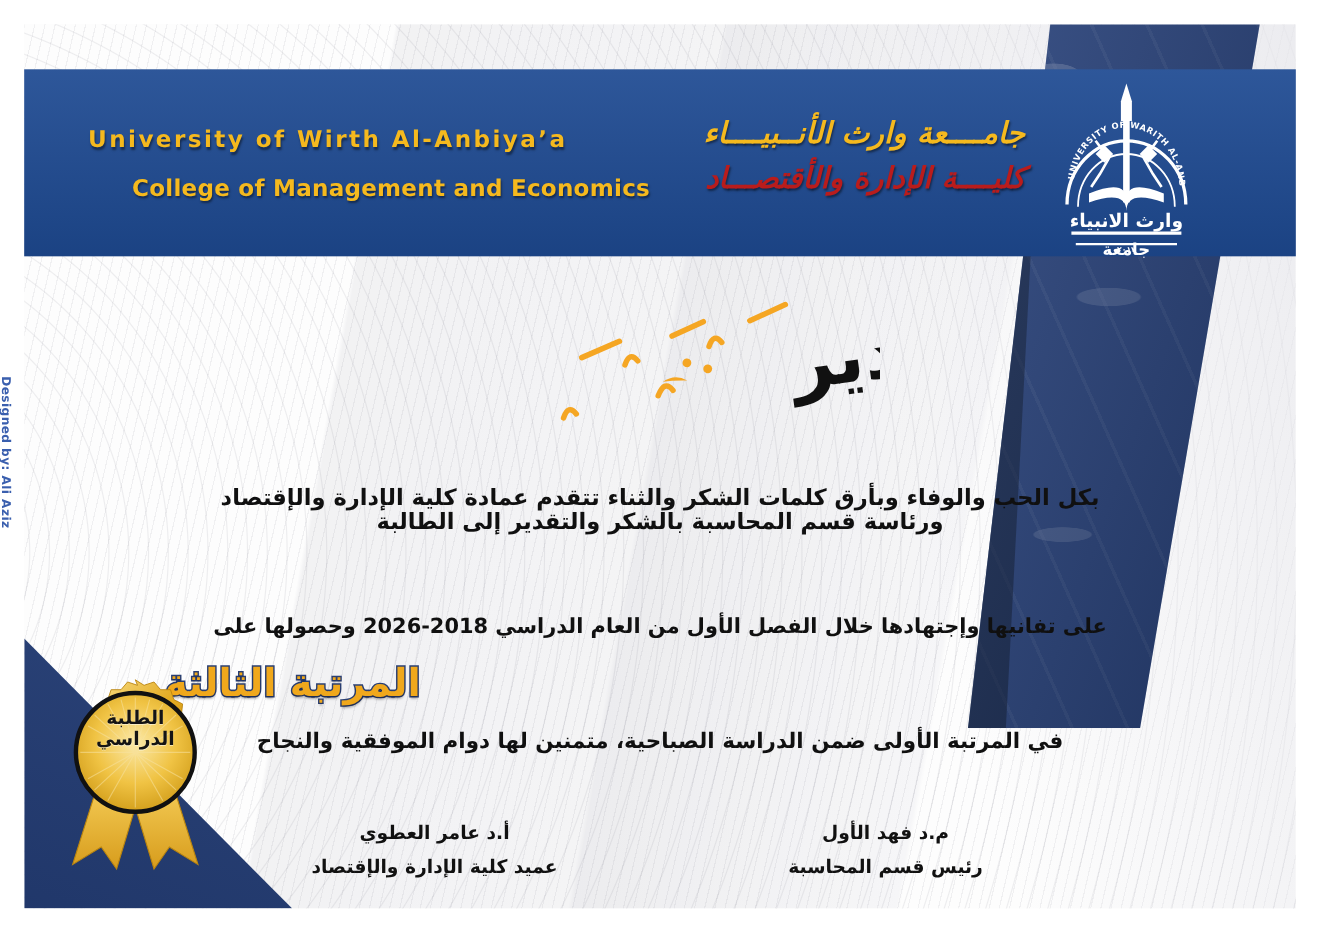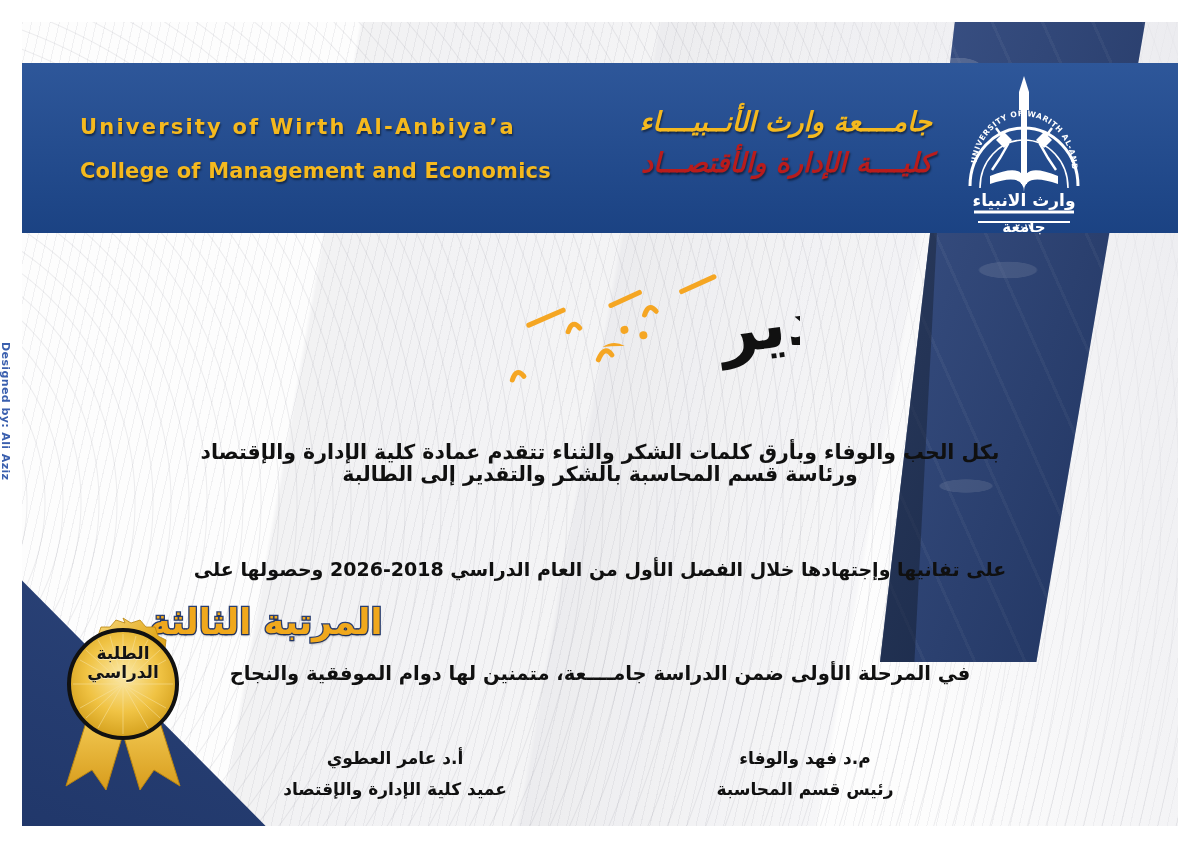--- a/index.html
+++ b/index.html
@@ -22,21 +22,21 @@
           background:linear-gradient(255deg, rgba(230,230,235,.75) 0%, rgba(255,255,255,0) 34%);}
 
   
   .headbar{position:absolute;left:22px;top:63px;width:1156px;height:170px;background:#1e4a92;}
   .headbar .shine{position:absolute;inset:0;background:linear-gradient(180deg,rgba(255,255,255,.07),rgba(0,0,0,.10));}
 
   .en-block{position:absolute;left:80px;top:115px;width:480px;}
   .en1{font-size:21px;font-weight:bold;color:#f5b91e;letter-spacing:2.2px;
        text-shadow:1px 2px 2px rgba(0,0,0,.45);white-space:nowrap;}
   .en2{margin-top:20px;font-size:21px;font-weight:bold;color:#f5b91e;letter-spacing:.2px;
-       text-shadow:1px 2px 2px rgba(0,0,0,.45);white-space:nowrap;}
+       text-shadow:1px 2px 2px rgba(0,0,0,.45);white-space:nowrap;margin-left:40px;}
 
   .ar-block{position:absolute;right:268px;top:106px;text-align:right;direction:rtl;font-style:italic;}
   .ar1{font-size:27px;font-weight:bold;color:#f5b91e;letter-spacing:4px;
        text-shadow:1px 2px 2px rgba(0,0,0,.45);white-space:nowrap;}
   .ar2{margin-top:10px;font-size:27px;font-weight:bold;color:#b91c1c;letter-spacing:4px;
        text-shadow:1px 2px 2px rgba(0,0,0,.45);white-space:nowrap;}
 
   
   .ribbon{position:absolute;left:880px;top:22px;width:340px;height:640px;
           background:#253f79;
@@ -180,24 +180,24 @@
           <path d="M182 84 q12 -6 22 2 q-12 -2 -22 -2 z"></path>
         </g>
       </g>
     </svg>
   </div>
 
   <div class="body-txt l1">بكل الحب والوفاء وبأرق كلمات الشكر والثناء تتقدم عمادة كلية الإدارة والإقتصاد</div>
   <div class="body-txt l2">ورئاسة قسم المحاسبة بالشكر والتقدير إلى الطالبة</div>
   <div class="body-txt l3">على تفانيها وإجتهادها خلال الفصل الأول من العام الدراسي 2018-2026 وحصولها على</div>
   <div class="rank">المرتبة الثالثة</div>
-  <div class="body-txt l4">في المرحلة الأولى ضمن الدراسة جامــــعة، متمنين لها دوام الموفقية والنجاح</div>
+  <div class="body-txt l4">في المرتبة الأولى ضمن الدراسة الصباحية، متمنين لها دوام الموفقية والنجاح</div>
 
   <div class="sig sig-right">
-    <div class="nm">م.د فهد والوفاء</div>
+    <div class="nm">م.د فهد الأول</div>
     <div class="ro">رئيس قسم المحاسبة</div>
   </div>
   <div class="sig sig-left">
     <div class="nm">أ.د عامر العطوي</div>
     <div class="ro">عميد كلية الإدارة والإقتصاد</div>
   </div>
 
   <div class="medal">
     <svg viewBox="0 0 150 186" width="150" height="186">
       <defs>

